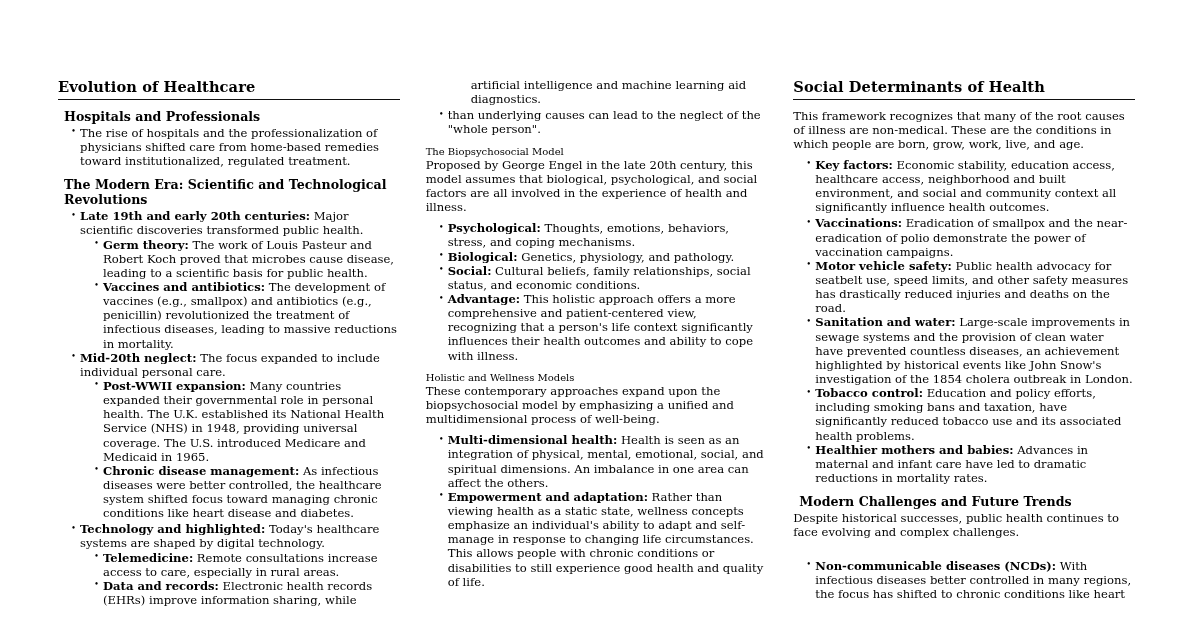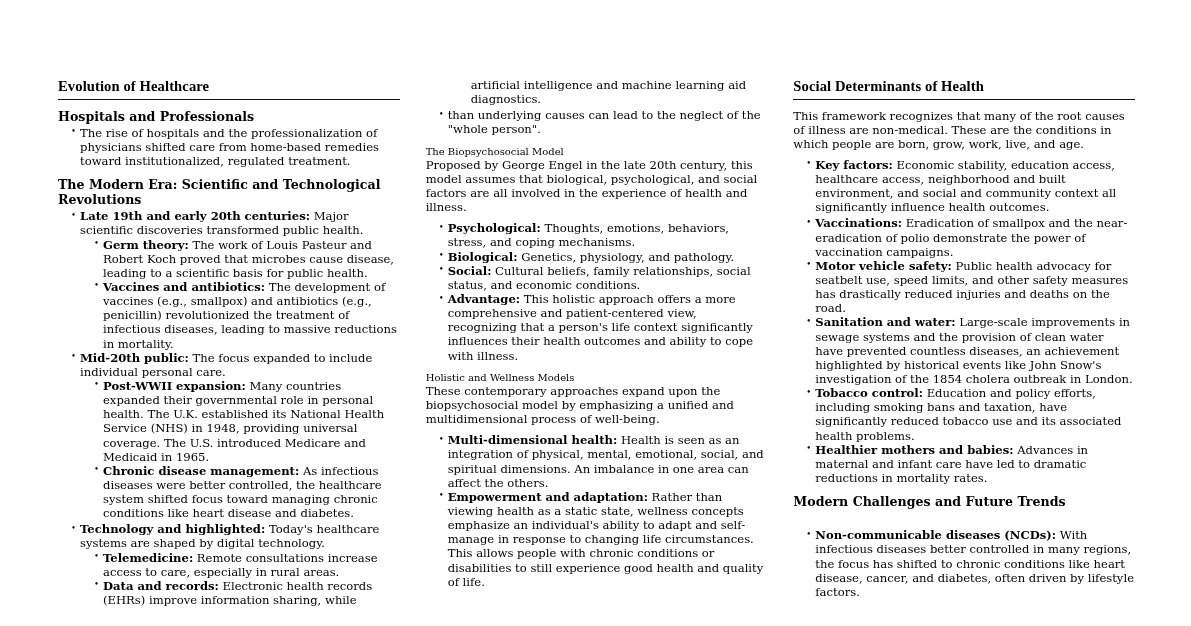--- a/index.html
+++ b/index.html
@@ -41,28 +41,27 @@
 
   h1.doc-h1 {
     font-size: 14.6px;
     font-weight: bold;
     margin: 0 0 0 0;
     padding: 0 0 3px 0;
     line-height: 1.2;
     border-bottom: 1.6px solid #111;
     break-after: avoid;
     letter-spacing: 0.1px;
-    font-family: Liberation Serif, serif;
   }
   h1.doc-h1 + * { margin-top: 9px; }
 
   h2.doc-h2 {
     font-size: 12.6px;
     font-weight: bold;
-    margin: 9px 0 2px 0;
+    margin: 9px 0 2px 6px;
     line-height: 1.2;
     break-after: avoid;
   }
 
   p.plain-head {
     font-size: 10px;
     font-weight: normal;
     margin: 9px 0 0 0;
     line-height: 1.22;
     break-after: avoid;
@@ -127,21 +126,21 @@
             <span class="lbl">Germ theory:</span>
             <span>The work of Louis Pasteur and Robert Koch proved that microbes cause disease, leading to a scientific basis for public health.</span>
           </li>
           <li>
             <span class="lbl">Vaccines and antibiotics:</span>
             <span>The development of vaccines (e.g., smallpox) and antibiotics (e.g., penicillin) revolutionized the treatment of infectious diseases, leading to massive reductions in mortality.</span>
           </li>
         </ul>
       </li>
       <li>
-        <span class="lbl">Mid-20th public:</span>
+        <span class="lbl">Mid-20th neglect:</span>
         <span>The focus expanded to include individual personal care.</span>
         <ul class="doc-list">
           <li>
             <span class="lbl">Post-WWII expansion:</span>
             <span>Many countries expanded their governmental role in personal health. The U.K. established its National Health Service (NHS) in 1948, providing universal coverage. The U.S. introduced Medicare and Medicaid in 1965.</span>
           </li>
           <li>
             <span class="lbl">Chronic disease management:</span>
             <span>As infectious diseases were better controlled, the healthcare system shifted focus toward managing chronic conditions like heart disease and diabetes.</span>
           </li>
@@ -233,20 +232,21 @@
         <span class="lbl">Tobacco control:</span>
         <span>Education and policy efforts, including smoking bans and taxation, have significantly reduced tobacco use and its associated health problems.</span>
       </li>
       <li>
         <span class="lbl">Healthier mothers and babies:</span>
         <span>Advances in maternal and infant care have led to dramatic reductions in mortality rates.</span>
       </li>
     </ul>
 
     <h2 class="doc-h2">Modern Challenges and Future Trends</h2>
+    <p class="body-text">Despite historical successes, public health continues to face evolving and complex challenges.</p>
     <ul class="doc-list" style="margin-top:19px;">
       <li>
         <span class="lbl">Non-communicable diseases (NCDs):</span>
         <span>With infectious diseases better controlled in many regions, the focus has shifted to chronic conditions like heart disease, cancer, and diabetes, often driven by lifestyle factors.</span>
       </li>
 
     </ul>
 
   </div>
 </div>

